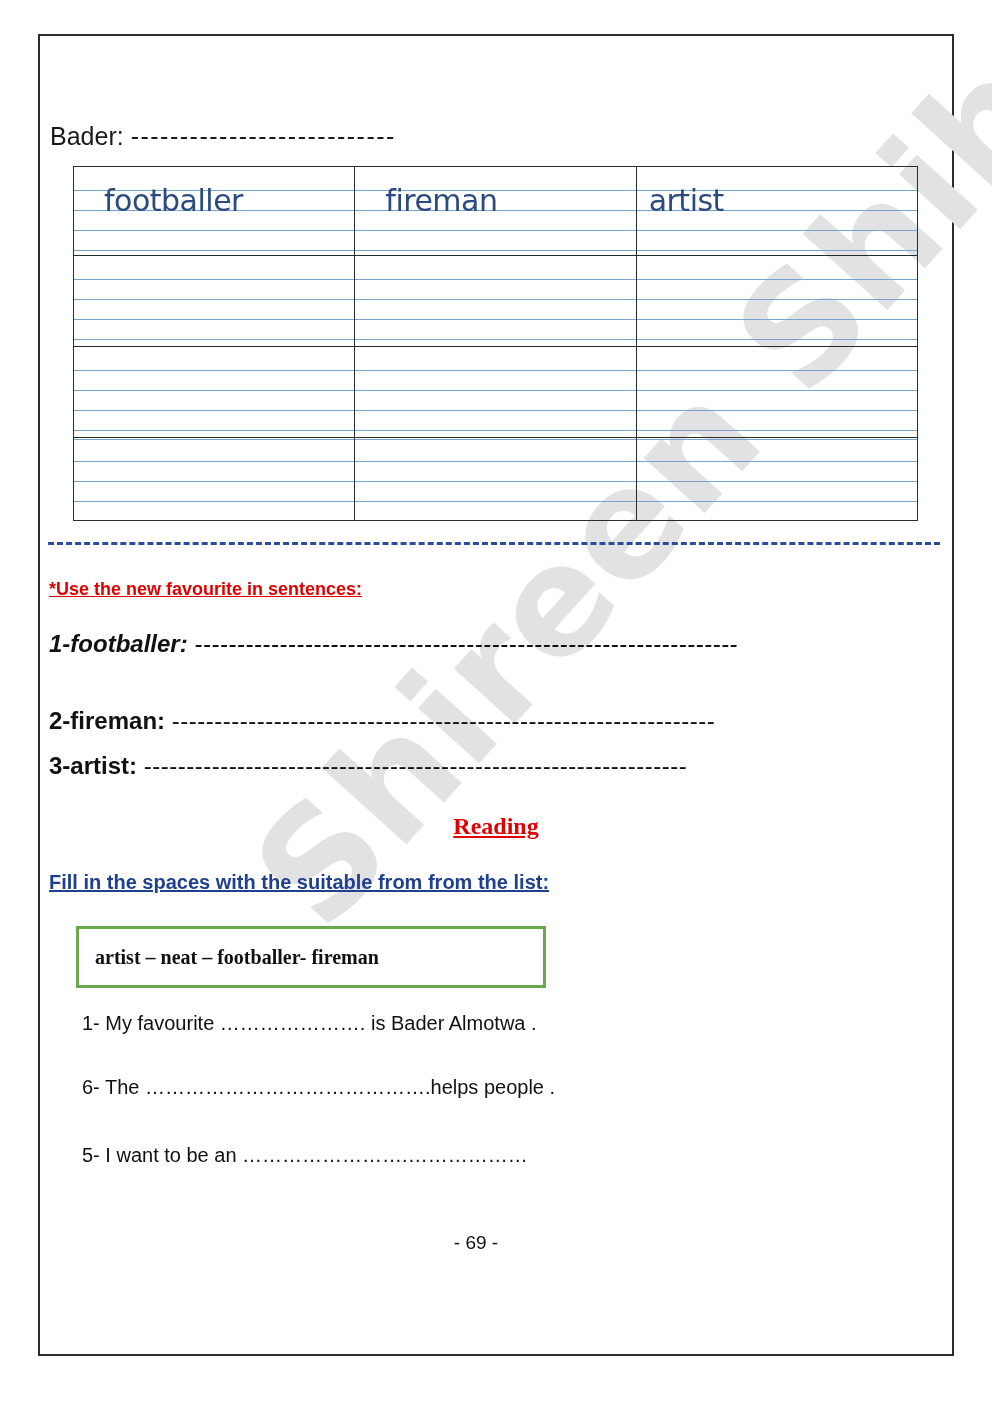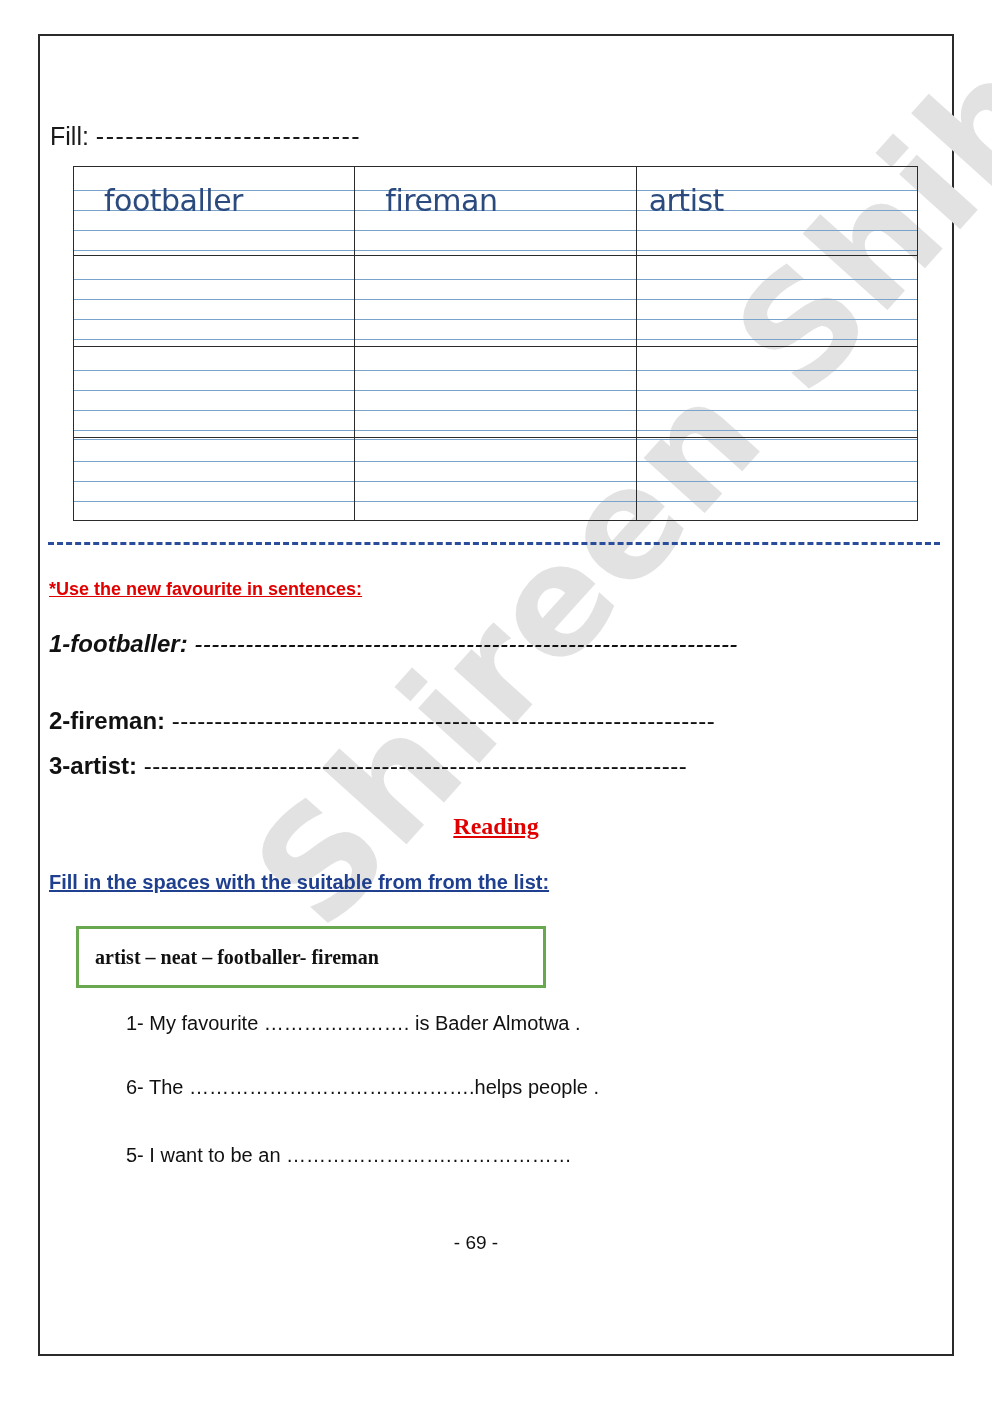--- a/index.html
+++ b/index.html
@@ -200,21 +200,20 @@
     font-family: Liberation Serif, serif;
   }
 
   .fill-item {
     position: absolute;
     left: 42px;
     font-size: 20px;
     color: #111111;
     font-family: "Liberation Sans", sans-serif;
     white-space: nowrap;
-    margin-left: 44px;
   }
   .f1 { top: 976px; }
   .f2 { top: 1040px; }
   .f3 { top: 1108px; }
 
   .pagenum {
     position: absolute;
     left: 0;
     top: 1196px;
     width: 872px;
@@ -230,21 +229,21 @@
 <div class="page">
   <div class="inner">
 
     <div class="watermark">
       <span>Shireen Shihab</span>
     </div>
 
     <div class="content">
 
       <div class="date-line">
-        <span>Fill:</span>
+        <span>Bader:</span>
         <span class="date-dashes">---------------------------</span>
       </div>
 
       <table class="vocab">
         <tbody>
             <tr>
           <td>
             <div class="cell-lines">
               <span class="word">footballer</span>
             </div>

